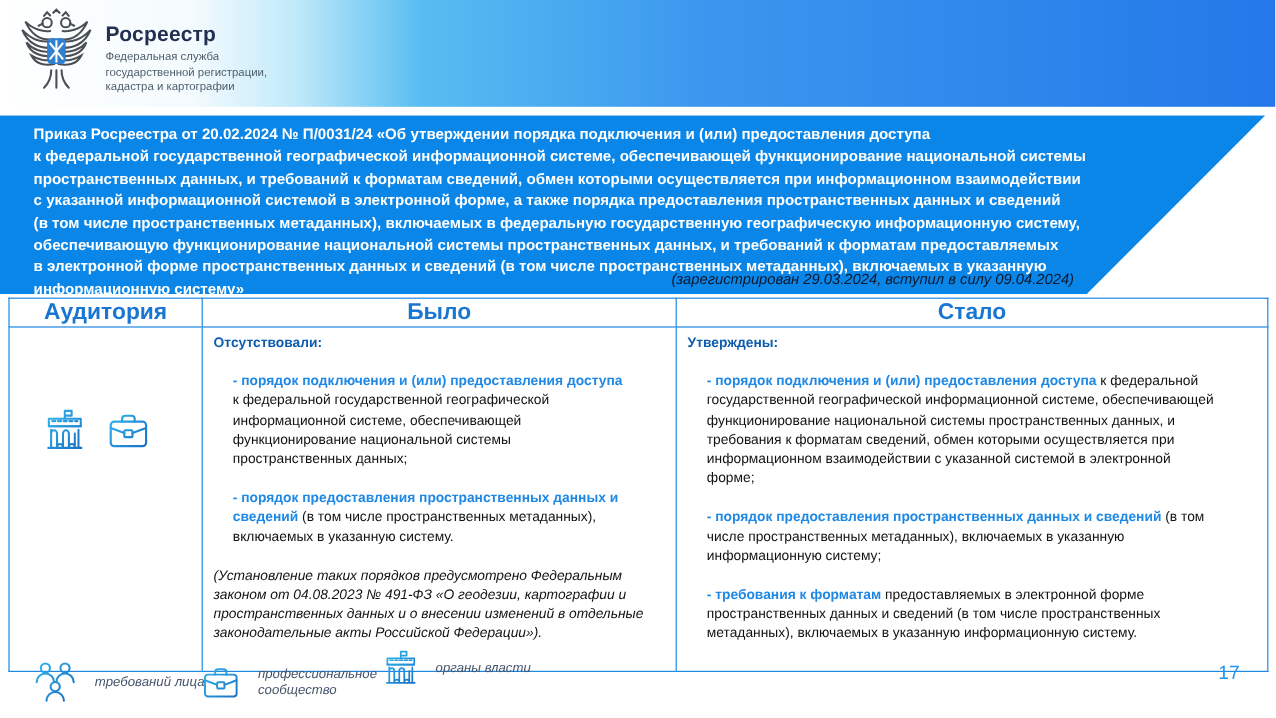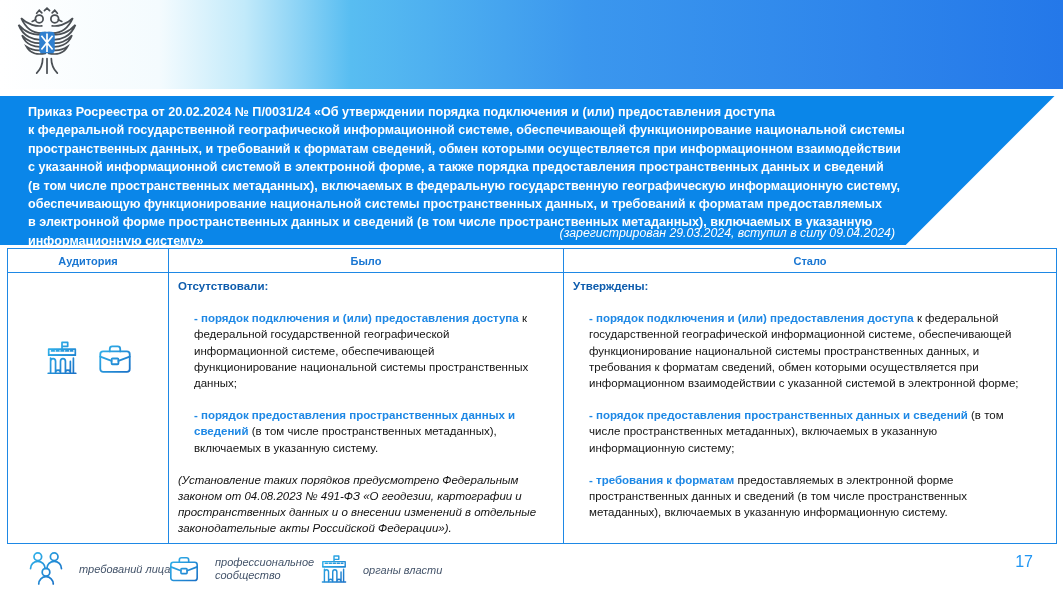--- a/index.html
+++ b/index.html
@@ -27,40 +27,40 @@
     position: absolute; left: 0; top: 96px; width: 1063px; height: 149px;
     background: #0a86e9;
     clip-path: polygon(0 0, 99.2% 0, 85.2% 100%, 0 100%);
   }
   .order-text {
     position: absolute; left: 28px; top: 7px;
     color: #fff; font-weight: bold; font-size: 12.6px; line-height: 18.4px;
   }
   .reg-note {
     position: absolute; right: 168px; bottom: 5px;
-    color: #ffffff; font-style: italic; font-size: 12.3px;
+    color: #0f172a; font-style: italic; font-size: 12.3px;
   }
 
   
   .info-table { position: absolute; left: 7px; top: 248px; width: 1049px; border-collapse: collapse; table-layout: fixed; }
   .info-table th, .info-table td { border: 1.6px solid #1e88e5; }
-  .info-table th { height: 24px; font-size: 11px; font-weight: bold; color: #1976d2; text-align: center; padding: 0; }
-  .info-table td { height: 190px; vertical-align: top; padding: 5px 8px 6px 9px; font-size: 11.5px; line-height: 16.2px; color: #121212; }
+  .info-table th { height: 24px; font-size: 19px; font-weight: bold; color: #1976d2; text-align: center; padding: 0; }
+  .info-table td { height: 190px; vertical-align: top; padding: 5px 24px 6px 9px; font-size: 11.5px; line-height: 16.2px; color: #121212; }
   .cell-title { color: #0d5cad; font-weight: bold; margin: 0; }
   .bullet { margin: 16px; }
   .hl { color: #1e88e5; font-weight: bold; }
   .law-note { margin: 16px 0 0 0; font-style: italic; }
   .audience-icons { display: flex; justify-content: center; gap: 15px; margin-top: 62px; }
   .audience-icons svg { width: 38px; height: 38px; }
 
   
   .legend-item { position: absolute; display: flex; align-items: center; gap: 13px; }
   .li-1 { left: 26px; bottom: 8px; }
   .li-2 { left: 166px; bottom: 12px; }
-  .li-3 { left: 318px; bottom: 12px; }
+  .li-3 { left: 318px; bottom: 25px; }
   .legend-label { font-size: 11px; font-style: italic; color: #44546a; line-height: 13px; }
   .li-1 svg { width: 40px; height: 42px; }
   .li-2 svg { width: 36px; height: 34px; }
   .li-3 svg { width: 32px; height: 32px; }
   .page-num { position: absolute; right: 30px; bottom: 27px; color: #2196f3; font-size: 16px; }
 
   .svg-defs { position: absolute; width: 0; height: 0; overflow: hidden; }
 </style>
 </head>
 <body>
@@ -127,20 +127,26 @@
   </defs>
 </svg>
 
 <div class="slide">
 
   <div class="header">
     <div class="logo">
       <svg class="logo-eagle">
           <use href="#sym-eagle"></use>
         </svg>
+      <div>
+        <div class="logo-name">Росреестр</div>
+        <div class="logo-sub preline">Федеральная служба
+государственной регистрации,
+кадастра и картографии</div>
+      </div>
     </div>
   </div>
 
   <div class="order-box">
     <div class="order-text preline">Приказ Росреестра от 20.02.2024 № П/0031/24 «Об утверждении порядка подключения и (или) предоставления доступа
 к федеральной государственной географической информационной системе, обеспечивающей функционирование национальной системы
 пространственных данных, и требований к форматам сведений, обмен которыми осуществляется при информационном взаимодействии
 с указанной информационной системой в электронной форме, а также порядка предоставления пространственных данных и сведений
 (в том числе пространственных метаданных), включаемых в федеральную государственную географическую информационную систему,
 обеспечивающую функционирование национальной системы пространственных данных, и требований к форматам предоставляемых

